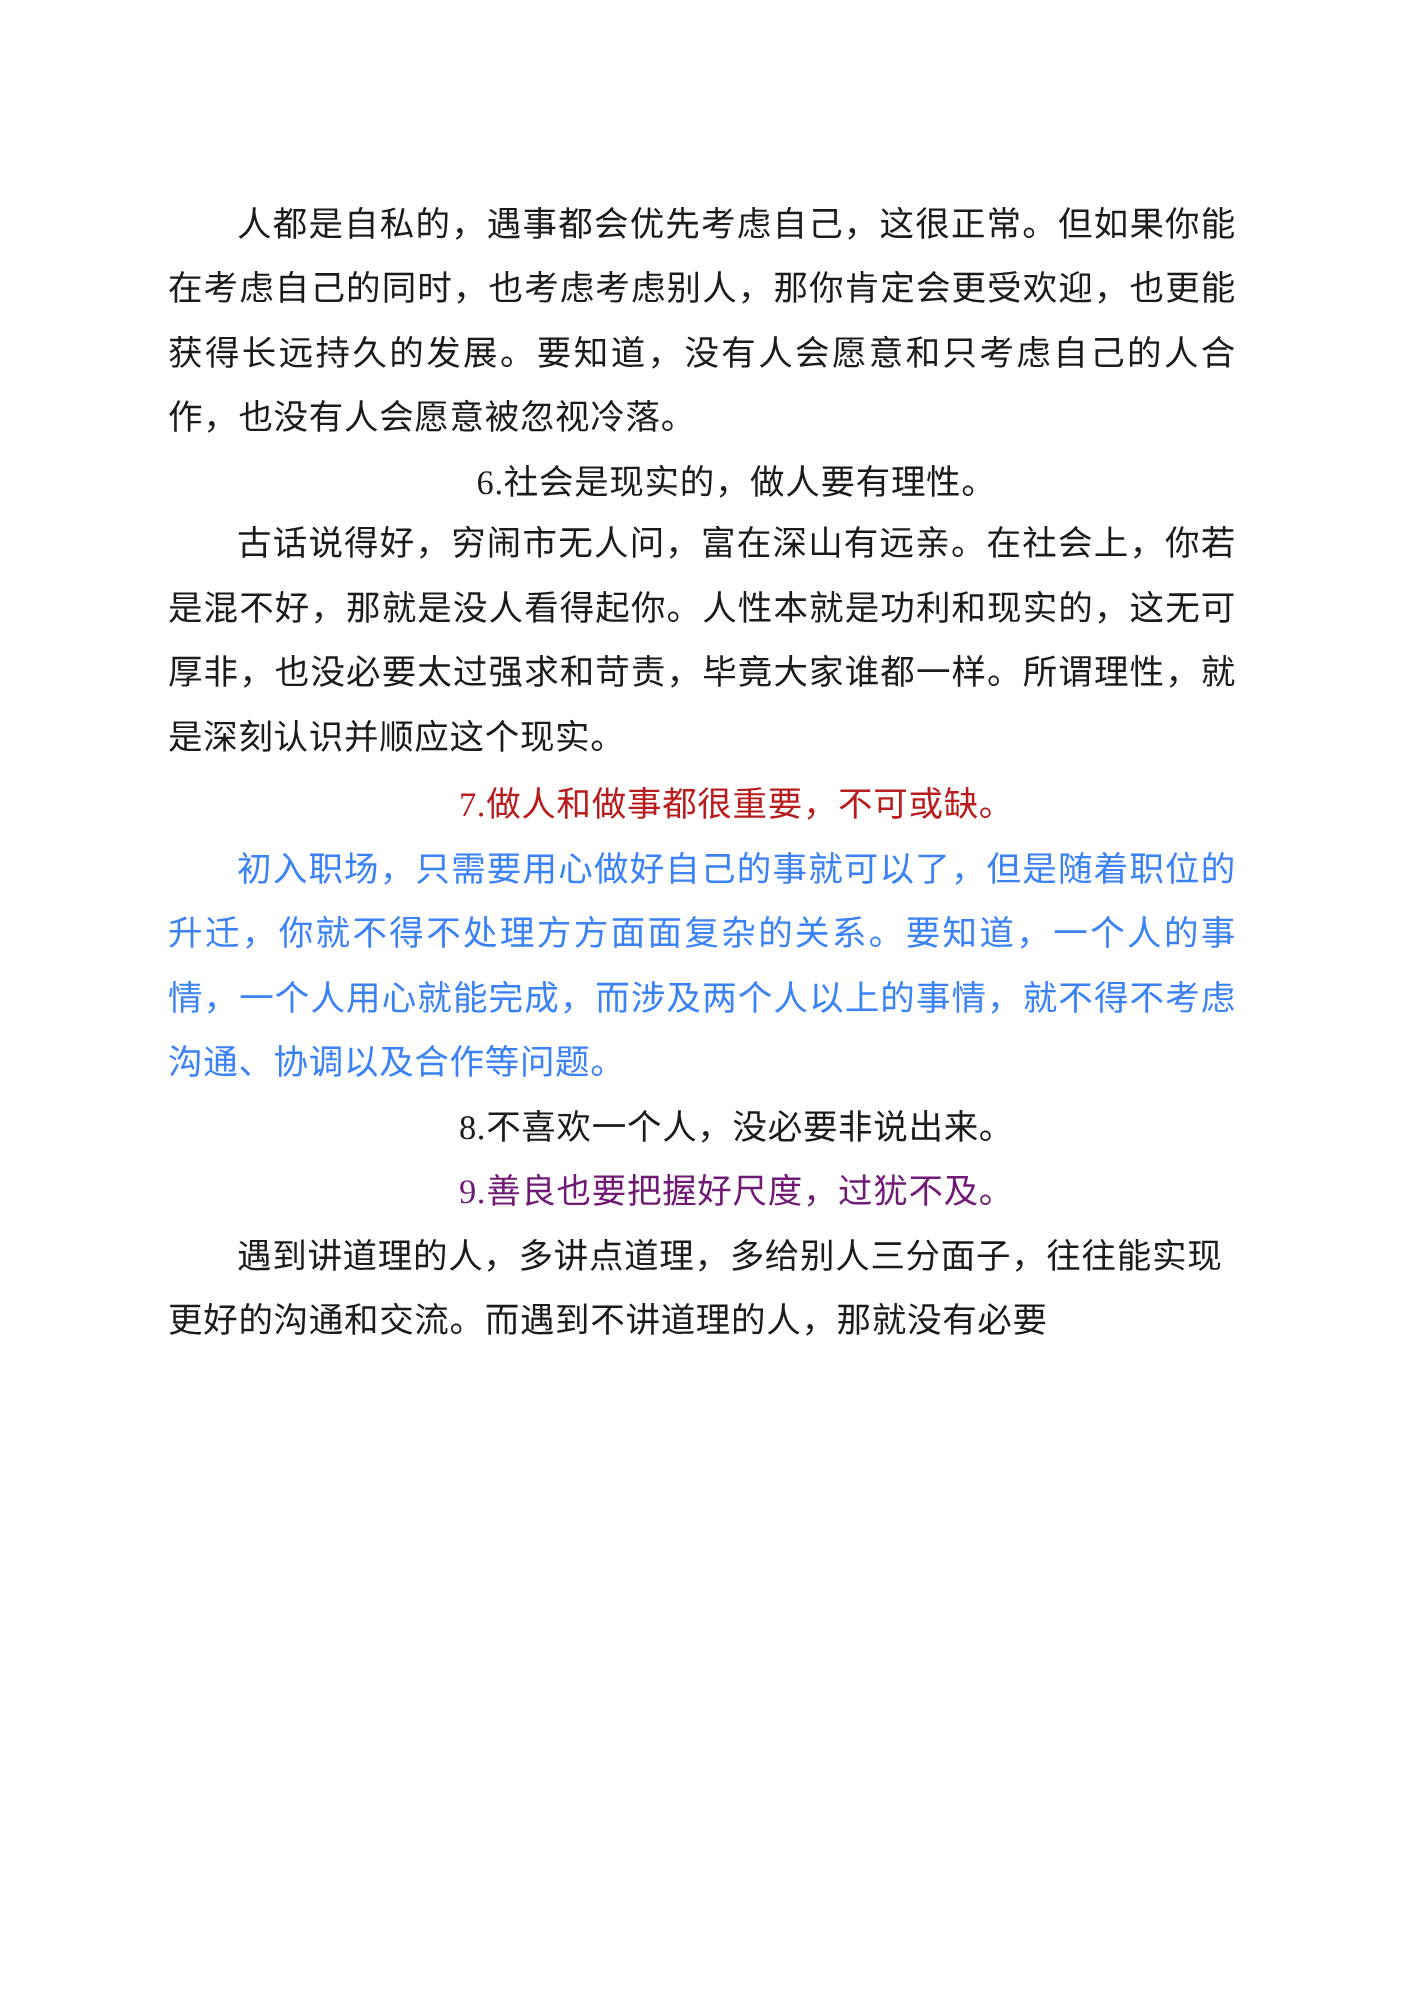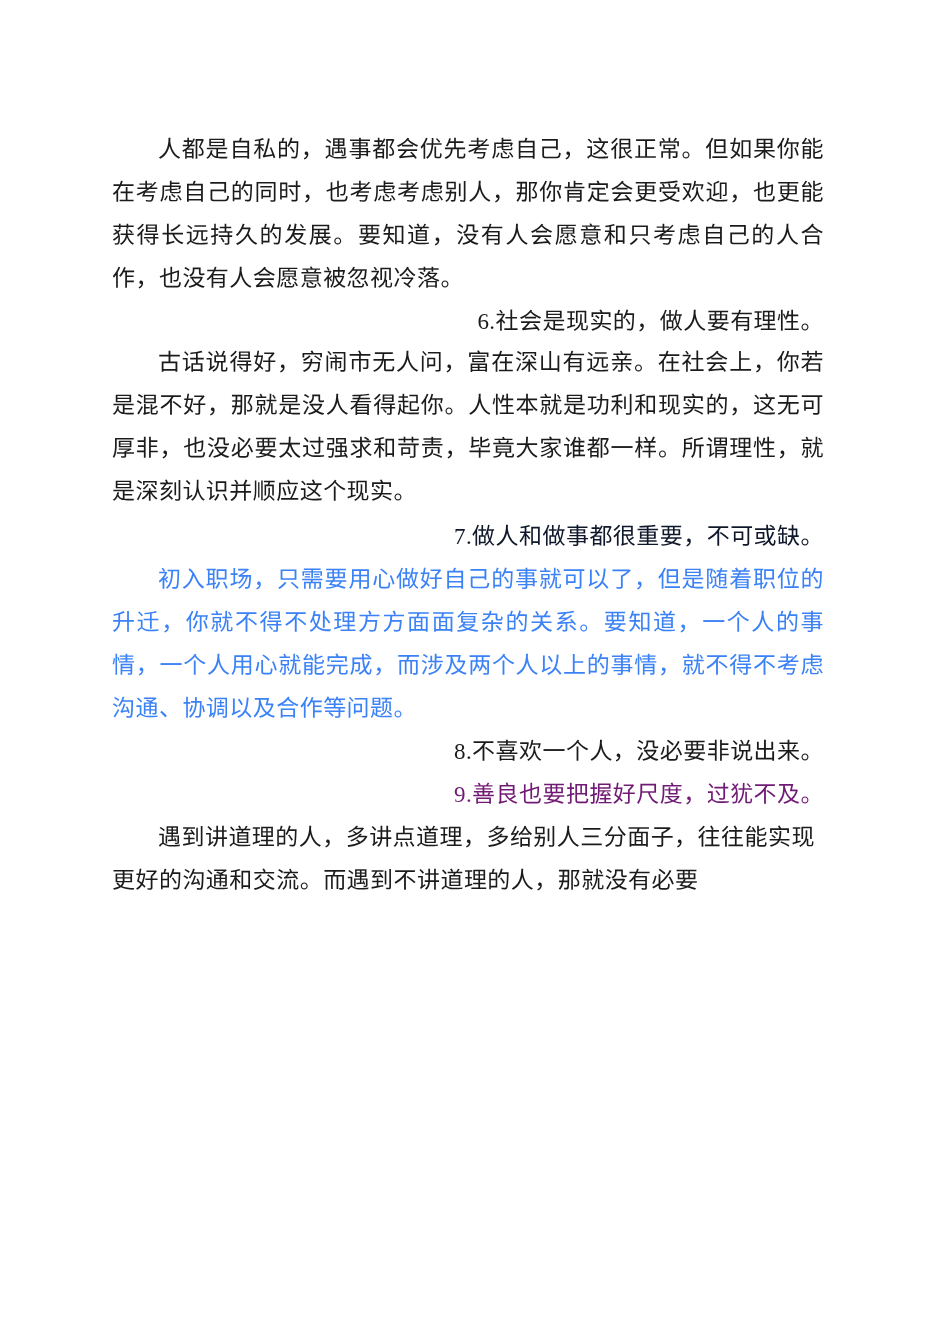--- a/index.html
+++ b/index.html
@@ -45,36 +45,36 @@
     word-break: break-all;
     -webkit-font-smoothing: antialiased;
   }
 
   .para:last-child {
     text-align: left;
   }
 
   
   .para.heading {
-    text-align: right;
+    text-align: center;
   }
 </style>
 </head>
 <body>
 
 <div id="page" style="background: rgb(255, 255, 255);">
   <div id="text-column">
 
     <p class="para" style="color: rgb(27, 27, 27);">人都是自私的，遇事都会优先考虑自己，这很正常。但如果你能在考虑自己的同时，也考虑考虑别人，那你肯定会更受欢迎，也更能获得长远持久的发展。要知道，没有人会愿意和只考虑自己的人合作，也没有人会愿意被忽视冷落。</p>
 
     <p class="para heading" style="color: rgb(27, 27, 27);">6.社会是现实的，做人要有理性。</p>
 
     <p class="para" style="color: rgb(27, 27, 27); font-family: Liberation Mono, monospace;">古话说得好，穷闹市无人问，富在深山有远亲。在社会上，你若是混不好，那就是没人看得起你。人性本就是功利和现实的，这无可厚非，也没必要太过强求和苛责，毕竟大家谁都一样。所谓理性，就是深刻认识并顺应这个现实。</p>
 
-    <p class="para heading" style="color: #0f172a;">7.做人和做事都很重要，不可或缺。</p>
+    <p class="para heading" style="color: #b91c1c;">7.做人和做事都很重要，不可或缺。</p>
 
     <p class="para" style="color: #3b82f6;">初入职场，只需要用心做好自己的事就可以了，但是随着职位的升迁，你就不得不处理方方面面复杂的关系。要知道，一个人的事情，一个人用心就能完成，而涉及两个人以上的事情，就不得不考虑沟通、协调以及合作等问题。</p>
 
     <p class="para heading" style="color: rgb(27, 27, 27);">8.不喜欢一个人，没必要非说出来。</p>
 
 
     <p class="para heading" style="color: #701a75;">9.善良也要把握好尺度，过犹不及。</p>
 
     <p class="para" style="color: rgb(27, 27, 27);">遇到讲道理的人，多讲点道理，多给别人三分面子，往往能实现更好的沟通和交流。而遇到不讲道理的人，那就没有必要</p>
 

